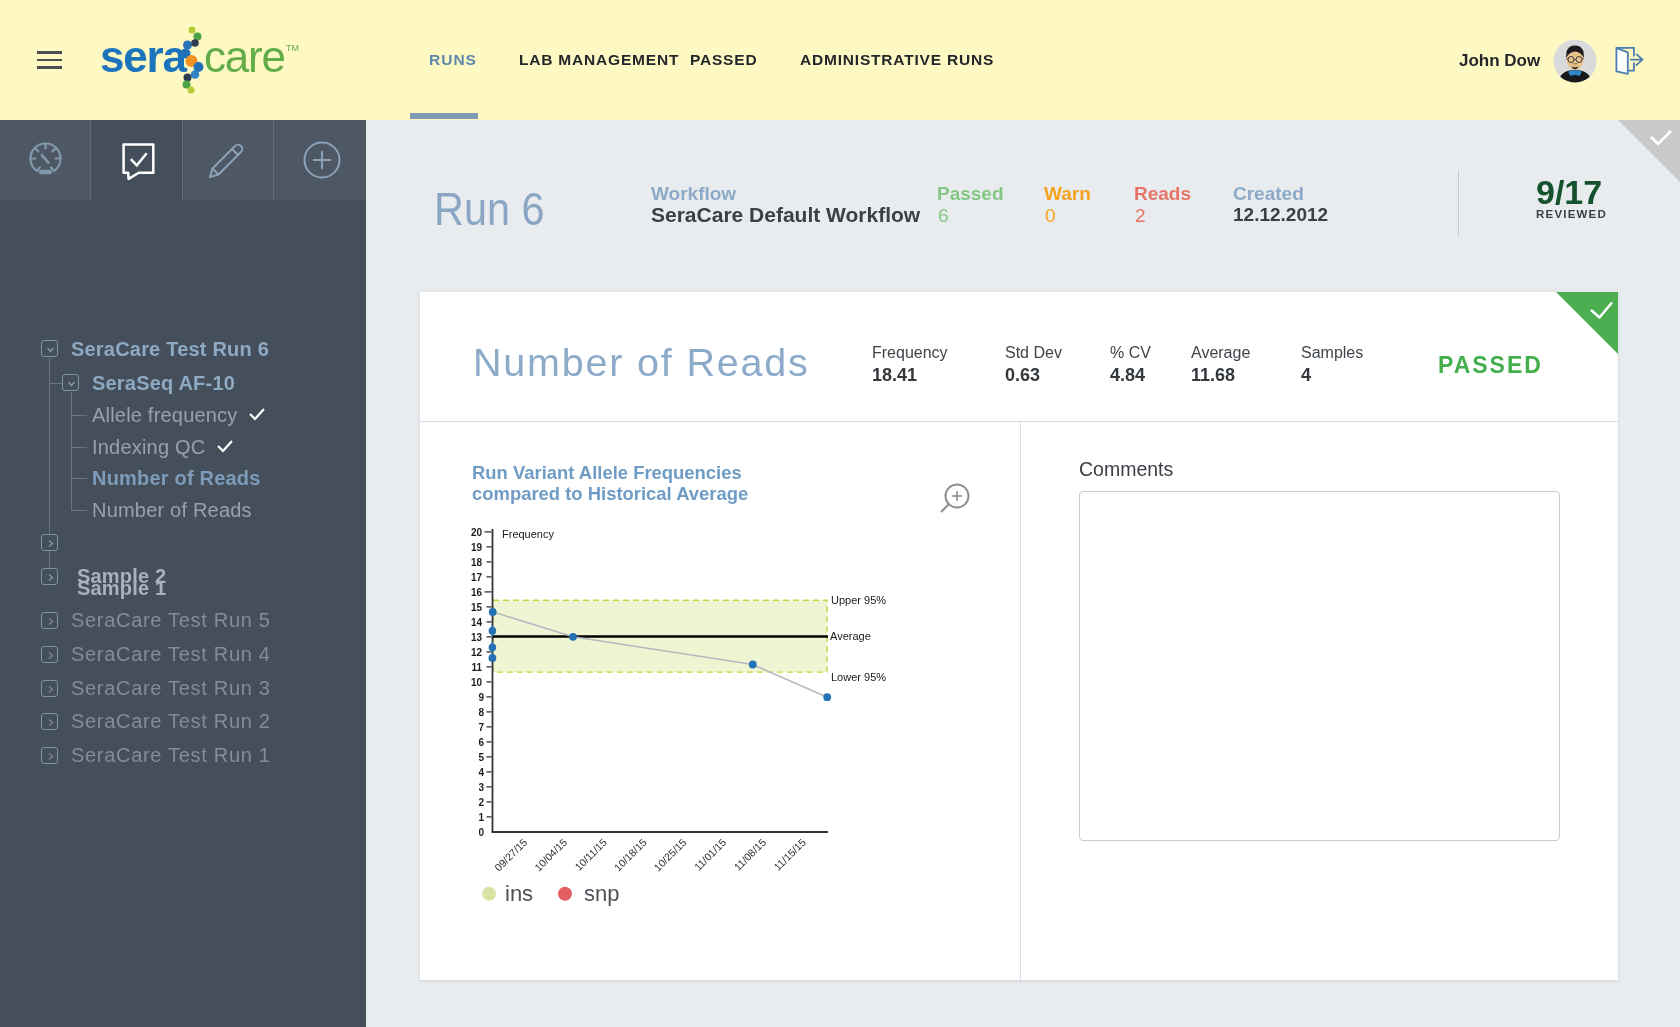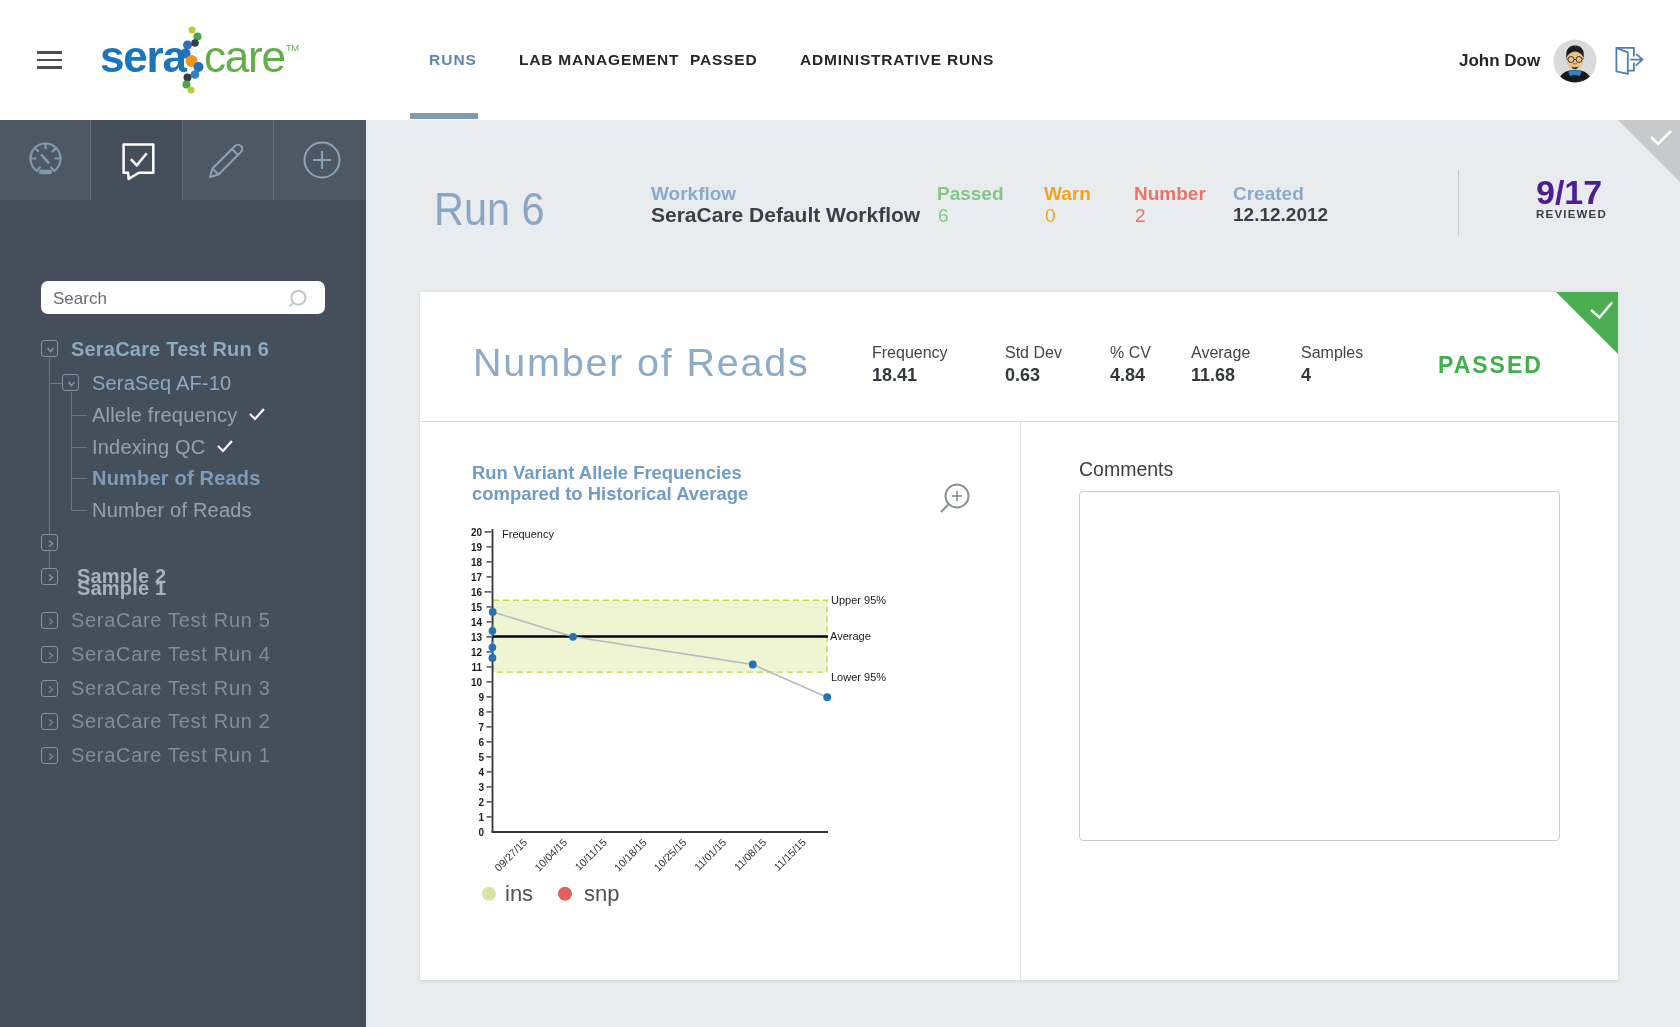--- a/index.html
+++ b/index.html
@@ -3,21 +3,21 @@
 <meta charset="utf-8">
 <style>
 * { margin:0; padding:0; box-sizing:border-box; }
 html,body { width:1680px; height:1027px; overflow:hidden; }
 body { font-family:"Liberation Sans", sans-serif; position:relative; background:#e9ecef; }
 .abs { position:absolute; }
 </style>
 </head>
 <body>
 
-<div class="abs" style="left:0;top:0;width:1680px;height:120px;background:#ffffff;z-index:5;">
+<div class="abs" style="left:0;top:0;width:1680px;height:120px;background:#fef9c3;z-index:5;">
 
   <div class="abs" style="left:37px;top:51px;width:25px;height:18px;">
     <div class="abs" style="left:0;top:0;width:25px;height:2.6px;background:#4c4f52;"></div>
     <div class="abs" style="left:0;top:7.8px;width:25px;height:2.6px;background:#4c4f52;"></div>
     <div class="abs" style="left:0;top:15.4px;width:25px;height:2.6px;background:#4c4f52;"></div>
   </div>
 
   <svg class="abs" style="left:96px;top:22px;" width="210" height="78" viewBox="96 22 210 78">
     <text x="100" y="72" font-family="Liberation Sans" font-size="44" font-weight="bold" fill="#1b74bc" letter-spacing="-1.2">sera</text>
     <text x="204" y="72" font-family="Liberation Sans" font-size="44" font-weight="normal" fill="#62ad49" letter-spacing="-1.2">care</text>
@@ -112,27 +112,20 @@
   </svg>
 
   <svg class="abs" style="left:301px;top:19px;" width="42" height="42" viewBox="0 0 42 42">
     <g stroke="#8ba2b8" fill="none" stroke-width="2">
       <circle cx="21" cy="21" r="17.5"></circle>
       <line x1="21" y1="12" x2="21" y2="30"></line>
       <line x1="12" y1="21" x2="30" y2="21"></line>
     </g>
   </svg>
 
-  <div class="abs" style="left:41px;top:161px;width:284px;height:33px;background:#ffffff;border-radius:7px;">
-    <div class="abs" style="left:12px;top:8px;font-size:17px;color:#666c75;">Search</div>
-    <svg class="abs" style="left:245px;top:5px;" width="24" height="24" viewBox="0 0 24 24">
-      <circle cx="12.4" cy="11.7" r="7" fill="none" stroke="#c3c7cc" stroke-width="2"></circle>
-      <line x1="7.4" y1="16.6" x2="3.8" y2="20.3" stroke="#c3c7cc" stroke-width="2"></line>
-    </svg>
-  </div>
 </div>
 
 <style>
 .cb { position:absolute; width:17px; height:17px; border:1.5px solid #7f93a6; border-radius:3px; background:#454f5b; }
 .cb svg { position:absolute; left:2px; top:2px; }
 .trow { position:absolute; font-size:20px; white-space:nowrap; letter-spacing:0.2px; }
 </style>
 <div>
 
   <div class="abs" style="left:49px;top:358px;width:1px;height:219px;background:#6b7682;"></div>
@@ -148,21 +141,21 @@
         <path d="M3.5,5 L6.5,8.5 L9.5,5" fill="none" stroke="#7f93a6" stroke-width="1.6"></path>
       </svg>
     </div>
   <div class="trow" style="left:71px;top:338px;font-weight:bold;color:#8ea9c2;">SeraCare Test Run 6</div>
 
   <div class="cb" style="left:62px;top:374px;">
       <svg width="13" height="13" viewBox="0 0 13 13">
         <path d="M3.5,5 L6.5,8.5 L9.5,5" fill="none" stroke="#7f93a6" stroke-width="1.6"></path>
       </svg>
     </div>
-  <div class="trow" style="left:92px;top:372px;font-weight:normal;color:#8ea9c2;">SeraSeq AF-10</div>
+  <div class="trow" style="left:92px;top:372px;font-weight:bold;color:#8ea9c2;">SeraSeq AF-10</div>
 
   <div class="trow" style="left:92px;top:404px;color:#98a1ab;">Allele frequency
     <svg width="20" height="16" viewBox="0 0 20 16" style="margin-left:4px;">
         <path d="M3,8 L8,13 L17,3" fill="none" stroke="#ffffff" stroke-width="2.2"></path>
       </svg></div>
   <div class="trow" style="left:92px;top:436px;color:#98a1ab;">Indexing QC
     <svg width="20" height="16" viewBox="0 0 20 16" style="margin-left:4px;">
         <path d="M3,8 L8,13 L17,3" fill="none" stroke="#ffffff" stroke-width="2.2"></path>
       </svg></div>
   <div class="trow" style="left:92px;top:467px;font-weight:bold;color:#7e9cba;">Number of Reads</div>
@@ -213,26 +206,26 @@
   <div class="trow" style="left:71px;top:744px;color:#828d99;letter-spacing:0.7px;">SeraCare Test Run 1</div>
 </div>
 
 <div class="abs" style="left:434px;top:182px;font-size:46px;color:#8aa6c4;transform:scaleX(0.9);transform-origin:left top;">Run 6</div>
 <div class="abs" style="left:651px;top:183px;font-size:19px;font-weight:bold;color:#8caac8;">Workflow</div>
 <div class="abs" style="left:651px;top:203px;font-size:21px;font-weight:bold;color:#3a4046;">SeraCare Default Workflow</div>
 <div class="abs" style="left:937px;top:183px;font-size:19px;font-weight:bold;color:#83c685;">Passed</div>
 <div class="abs" style="left:938px;top:205px;font-size:19px;color:#83c685;">6</div>
 <div class="abs" style="left:1044px;top:183px;font-size:19px;font-weight:bold;color:#f5a31c;">Warn</div>
 <div class="abs" style="left:1045px;top:205px;font-size:19px;color:#f5a31c;">0</div>
-<div class="abs" style="left:1134px;top:183px;font-size:19px;font-weight:bold;color:#e77469;">Number</div>
+<div class="abs" style="left:1134px;top:183px;font-size:19px;font-weight:bold;color:#e77469;">Reads</div>
 <div class="abs" style="left:1135px;top:205px;font-size:19px;color:#e77469;">2</div>
 <div class="abs" style="left:1233px;top:183px;font-size:19px;font-weight:bold;color:#8caac8;">Created</div>
 <div class="abs" style="left:1233px;top:204px;font-size:19px;font-weight:bold;color:#3a4046;">12.12.2012</div>
 <div class="abs" style="left:1458px;top:170px;width:1px;height:66px;background:#c6cacd;"></div>
-<div class="abs" style="left:1536px;top:173px;width:66px;text-align:center;font-size:34px;font-weight:bold;color:#4c1d95;">9/17</div>
+<div class="abs" style="left:1536px;top:173px;width:66px;text-align:center;font-size:34px;font-weight:bold;color:#14532d;">9/17</div>
 <div class="abs" style="left:1536px;top:208px;width:66px;text-align:center;font-size:11.5px;font-weight:bold;letter-spacing:1.2px;color:#3a4046;">REVIEWED</div>
 
 <svg class="abs" style="left:1618px;top:120px;" width="62" height="62" viewBox="0 0 62 62">
   <polygon points="0,0 62,0 62,62" fill="#c7c9cb"></polygon>
   <path d="M33,17 L40,24 L53,11" fill="none" stroke="#ffffff" stroke-width="2.6"></path>
 </svg>
 
 <div class="abs" style="left:420px;top:292px;width:1198px;height:688px;background:#ffffff;box-shadow:0 1px 3px rgba(120,130,140,0.25);"></div>
 <svg class="abs" style="left:1556px;top:292px;" width="62" height="62" viewBox="0 0 62 62">
   <polygon points="0,0 62,0 62,62" fill="#4bae50"></polygon>

